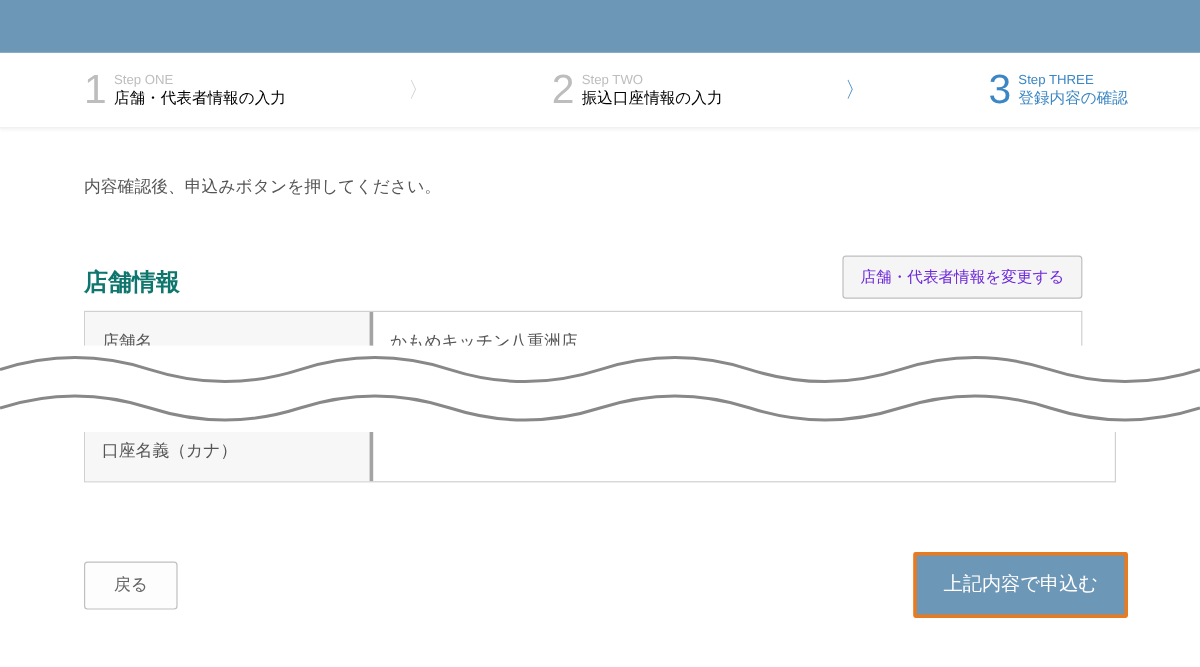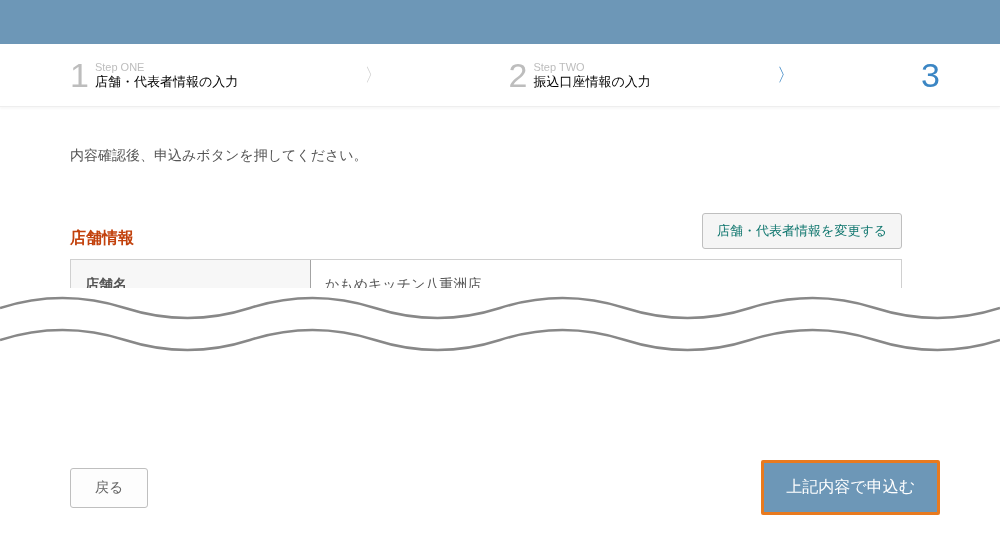--- a/index.html
+++ b/index.html
@@ -65,48 +65,48 @@
 
   .container { padding: 40px 98px 0 70px; }
   .instruction { font-size: 14px; color: #555; margin-bottom: 48px; }
 
   .section-row {
     display: flex;
     justify-content: space-between;
     align-items: flex-end;
     margin-bottom: 10px;
   }
-  .section-title { font-size: 16px; font-weight: bold; color: #c2410c; }
+  .section-title { font-size: 20px; font-weight: bold; color: #0f766e; }
   .edit-btn {
     background: #f5f5f5;
     border: 1px solid #bfbfbf;
     border-radius: 3px;
     font-size: 13px;
-    color: #0f766e;
+    color: #6d28d9;
     padding: 8px 14px;
     cursor: pointer;
   }
 
   .info-table {
     border: 1px solid #d0d0d0;
     width: 100%;
   }
   .info-row {
     display: flex;
     border-bottom: 1px solid #d0d0d0;
   }
   .info-row:last-child { border-bottom: none; }
   .info-label {
     width: 240px;
     background: #f7f7f7;
     padding: 16px 14px;
     font-size: 14px;
-    font-weight: bold;
+    font-weight: normal;
     color: #555;
-    border-right: 1px solid #a3a3a3;
+    border-right: 3px solid #a3a3a3;
   }
   .info-value {
     flex: 1;
     padding: 16px 14px;
     font-size: 14px;
     color: #555;
   }
   .info-value.placeholder { color: #bbb; font-size: 13px; }
 
   .wave-cut {
@@ -171,20 +171,24 @@
   <div class="step">
     <div class="step-num">2</div>
     <div class="step-text">
       <div class="step-small">Step TWO</div>
       <div class="step-label">振込口座情報の入力</div>
     </div>
   </div>
   <div class="chev active">〉</div>
   <div class="step active">
     <div class="step-num">3</div>
+    <div class="step-text">
+      <div class="step-small">Step THREE</div>
+      <div class="step-label">登録内容の確認</div>
+    </div>
   </div>
 </div>
 
 <div class="container">
   <p class="instruction">内容確認後、申込みボタンを押してください。</p>
 
   <div class="section-row">
     <div class="section-title">店舗情報</div>
     <button class="edit-btn">店舗・代表者情報を変更する</button>
   </div>
@@ -202,20 +206,21 @@
     <path d="M0,20 Q62.5,0 125,20 T250,20 T375,20 T500,20 T625,20 T750,20 T875,20 T1000,20" fill="none" stroke="#888" stroke-width="2.5"></path>
   </svg>
   <svg class="bot" height="32" viewBox="0 0 1000 32" preserveAspectRatio="none">
     <path d="M0,12 Q62.5,-8 125,12 T250,12 T375,12 T500,12 T625,12 T750,12 T875,12 T1000,12" fill="none" stroke="#888" stroke-width="2.5"></path>
   </svg>
 </div>
 
 <div class="second-block">
   <div class="info-table">
     <div class="info-row">
+      <div class="info-label">口座名義（カナ）</div>
     </div>
   </div>
 </div>
 
 <div class="footer-buttons">
   <button class="back-btn">戻る</button>
   <button class="submit-btn">上記内容で申込む</button>
 </div>
 
 </body></html>

